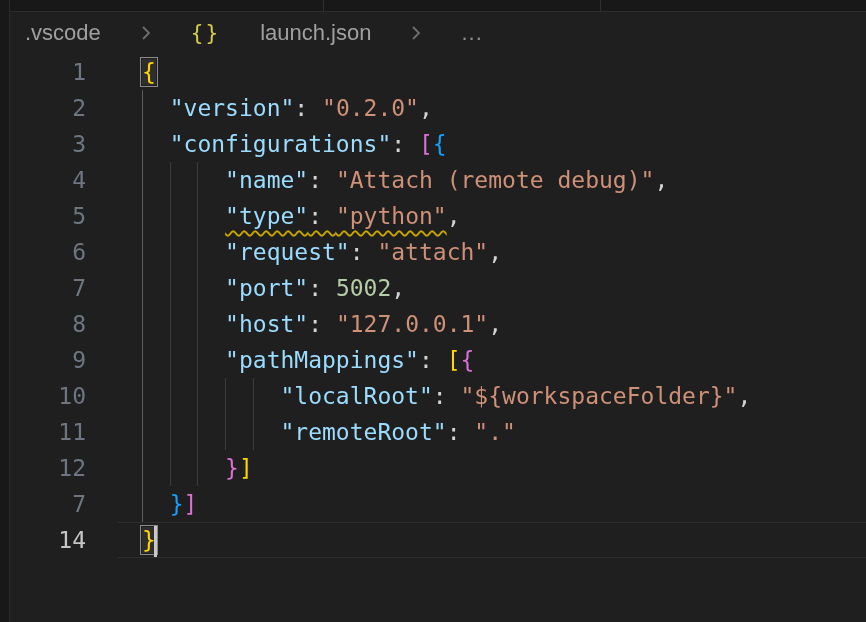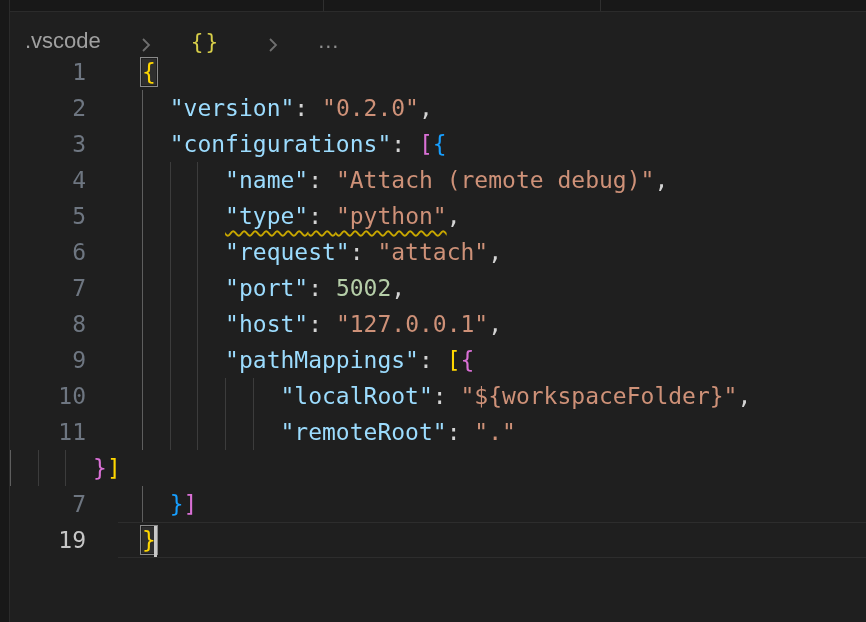--- a/index.html
+++ b/index.html
@@ -19,21 +19,21 @@
     background: var(--chrome_bg, #181818);
     border-bottom:1px solid var(--border, #2b2b2b);
   }
   .tab-divider {
     position:absolute; top:0; bottom:0; width:1px;
     background:#2f2f2f;
   }
   
   #breadcrumbs {
     height:42px;
-    display:flex; align-items:flex-end;
+    display:flex; align-items:center;
     padding-left:15px;
     background: var(--editor_bg, #1f1f1f);
     color:#a0a0a0;
     font-size:22px;
     gap:32px;
   }
   #breadcrumbs .crumb { cursor:pointer; }
   #breadcrumbs .sep { margin:0 7px; display:flex; align-items:center; }
   #breadcrumbs .json-icon {
     color: var(--json_icon, #d7ce49);
@@ -107,38 +107,39 @@
   </div>
 
   <div id="breadcrumbs">
     <span class="crumb">.vscode</span>
     <span class="sep">
       <svg width="12" height="18" viewBox="0 0 12 18">
           <polyline points="3,3 9,9 3,15" fill="none" stroke="#6f6f6f" stroke-width="1.8"></polyline>
         </svg>
     </span>
     <span class="json-icon">{}</span>
+    <span class="crumb">launch.json</span>
     <span class="sep">
       <svg width="12" height="18" viewBox="0 0 12 18">
           <polyline points="3,3 9,9 3,15" fill="none" stroke="#6f6f6f" stroke-width="1.8"></polyline>
         </svg>
     </span>
     <span class="crumb symbol">...</span>
   </div>
 
   <div id="code-area">
       <div class="line"><div class="gutter">1</div><div class="content"><span class="tk b1 box">{</span></div></div>
       <div class="line"><div class="gutter">2</div><div class="content"><div class="guide g-active" style="left: 0px;"></div><span class="tk ws">  </span><span class="tk key">"version"</span><span class="tk pun">: </span><span class="tk str">"0.2.0"</span><span class="tk pun">,</span></div></div>
       <div class="line"><div class="gutter">3</div><div class="content"><div class="guide g-active" style="left: 0px;"></div><span class="tk ws">  </span><span class="tk key">"configurations"</span><span class="tk pun">: </span><span class="tk b2">[</span><span class="tk b3">{</span></div></div>
       <div class="line"><div class="gutter">4</div><div class="content"><div class="guide g-active" style="left: 0px;"></div><div class="guide" style="left: 27.696px;"></div><div class="guide" style="left: 55.392px;"></div><span class="tk ws">      </span><span class="tk key">"name"</span><span class="tk pun">: </span><span class="tk str">"Attach (remote debug)"</span><span class="tk pun">,</span></div></div>
       <div class="line"><div class="gutter">5</div><div class="content"><div class="guide g-active" style="left: 0px;"></div><div class="guide" style="left: 27.696px;"></div><div class="guide" style="left: 55.392px;"></div><span class="tk ws">      </span><span class="wavy"><span class="tk key">"type"</span><span class="tk pun">: </span><span class="tk str">"python"</span></span><span class="tk pun">,</span></div></div>
       <div class="line"><div class="gutter">6</div><div class="content"><div class="guide g-active" style="left: 0px;"></div><div class="guide" style="left: 27.696px;"></div><div class="guide" style="left: 55.392px;"></div><span class="tk ws">      </span><span class="tk key">"request"</span><span class="tk pun">: </span><span class="tk str">"attach"</span><span class="tk pun">,</span></div></div>
       <div class="line"><div class="gutter">7</div><div class="content"><div class="guide g-active" style="left: 0px;"></div><div class="guide" style="left: 27.696px;"></div><div class="guide" style="left: 55.392px;"></div><span class="tk ws">      </span><span class="tk key">"port"</span><span class="tk pun">: </span><span class="tk num">5002</span><span class="tk pun">,</span></div></div>
       <div class="line"><div class="gutter">8</div><div class="content"><div class="guide g-active" style="left: 0px;"></div><div class="guide" style="left: 27.696px;"></div><div class="guide" style="left: 55.392px;"></div><span class="tk ws">      </span><span class="tk key">"host"</span><span class="tk pun">: </span><span class="tk str">"127.0.0.1"</span><span class="tk pun">,</span></div></div>
       <div class="line"><div class="gutter">9</div><div class="content"><div class="guide g-active" style="left: 0px;"></div><div class="guide" style="left: 27.696px;"></div><div class="guide" style="left: 55.392px;"></div><span class="tk ws">      </span><span class="tk key">"pathMappings"</span><span class="tk pun">: </span><span class="tk b1">[</span><span class="tk b2">{</span></div></div>
       <div class="line"><div class="gutter">10</div><div class="content"><div class="guide g-active" style="left: 0px;"></div><div class="guide" style="left: 27.696px;"></div><div class="guide" style="left: 55.392px;"></div><div class="guide" style="left: 83.088px;"></div><div class="guide" style="left: 110.784px;"></div><span class="tk ws">          </span><span class="tk key">"localRoot"</span><span class="tk pun">: </span><span class="tk str">"${workspaceFolder}"</span><span class="tk pun">,</span></div></div>
       <div class="line"><div class="gutter">11</div><div class="content"><div class="guide g-active" style="left: 0px;"></div><div class="guide" style="left: 27.696px;"></div><div class="guide" style="left: 55.392px;"></div><div class="guide" style="left: 83.088px;"></div><div class="guide" style="left: 110.784px;"></div><span class="tk ws">          </span><span class="tk key">"remoteRoot"</span><span class="tk pun">: </span><span class="tk str">"."</span></div></div>
-      <div class="line"><div class="content"><div class="guide g-active" style="left: 0px;"></div><div class="guide" style="left: 27.696px;"></div><div class="guide" style="left: 55.392px;"></div><span class="tk ws">      </span><span class="tk b2">}</span><span class="tk b1">]</span></div></div>
+      <div class="line"><div class="gutter">12</div><div class="content"><div class="guide g-active" style="left: 0px;"></div><div class="guide" style="left: 27.696px;"></div><div class="guide" style="left: 55.392px;"></div><span class="tk ws">      </span><span class="tk b2">}</span><span class="tk b1">]</span></div></div>
       <div class="line"><div class="gutter">7</div><div class="content"><div class="guide g-active" style="left: 0px;"></div><span class="tk ws">  </span><span class="tk b3">}</span><span class="tk b2">]</span></div></div>
-      <div class="line active"><div class="gutter">19</div><div class="content"><span class="tk b1 box">}</span><span class="caret"></span></div><div class="line-highlight"></div></div>
+      <div class="line active"><div class="gutter">14</div><div class="content"><span class="tk b1 box">}</span><span class="caret"></span></div><div class="line-highlight"></div></div>
     </div>
 
 </div>
 
 </body></html>

